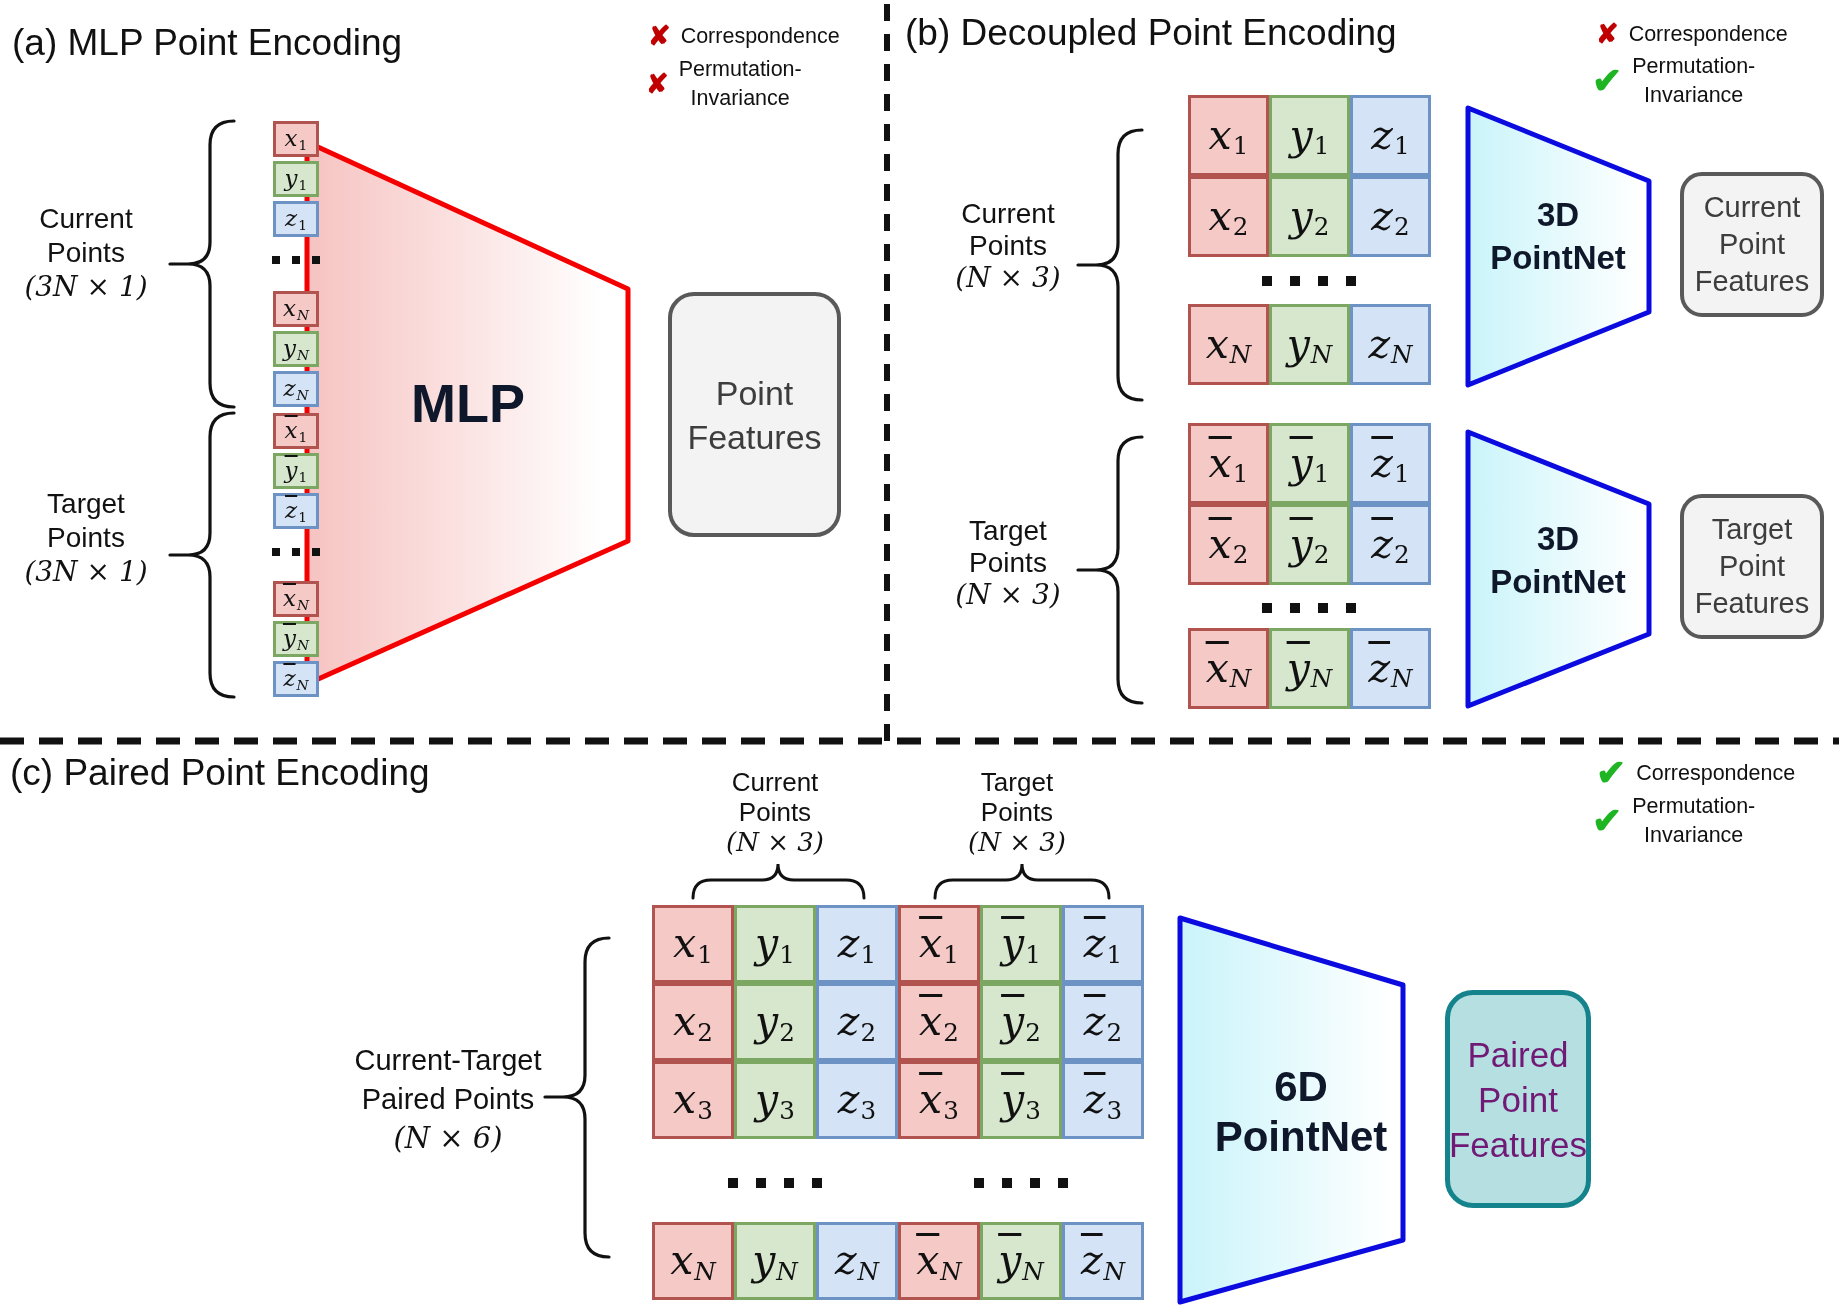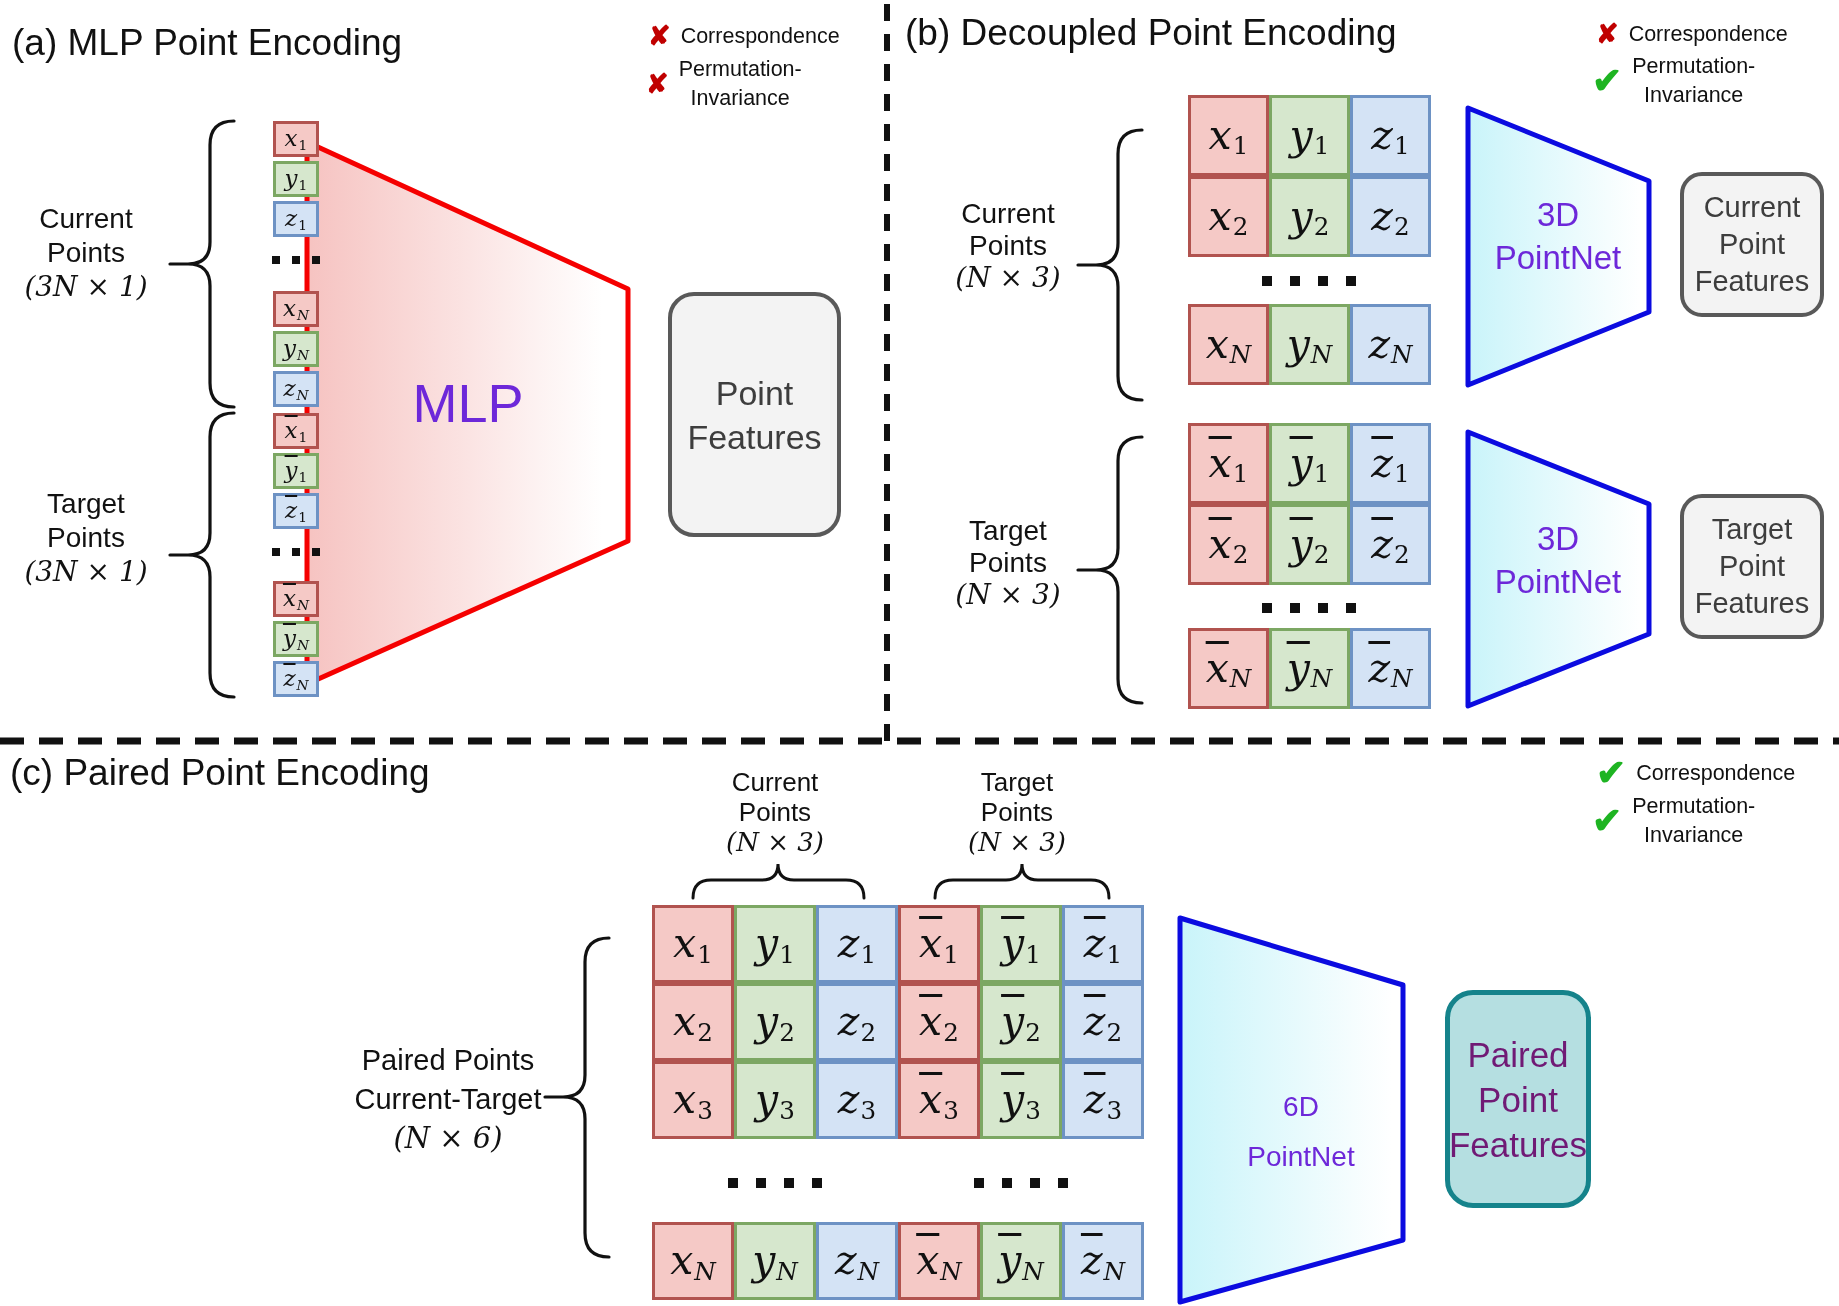--- a/index.html
+++ b/index.html
@@ -33,24 +33,24 @@
   .mtx-a .mw{font-size:23px;}
   .mw sub{font-size:.6em;font-style:normal;vertical-align:-0.22em;margin-left:1px;}
   .mw sub.it{font-style:italic;}
   .mw .bar{text-decoration:overline;text-decoration-thickness:3px;}
   .mtx-a .mw .bar{text-decoration-thickness:2px;}
   .dotrow{position:absolute;display:flex;transform:translate(-50%,-50%);}
   .dot{background:#111;}
   .dot.big{width:10px;height:10px;margin:0 9px;}
   .dot.small{width:8px;height:8px;margin:0 6px;}
   
-  .trap-label{position:absolute;text-align:center;color:#6d28d9;}
+  .trap-label{position:absolute;text-align:center;color:#0f172a;font-weight:bold;}
   .mlp-label{font-size:54px;}
   .pn3-label{font-size:33px;line-height:43px;}
-  .pn6-label{font-size:28px;line-height:50px;margin-top:20px;}
+  .pn6-label{font-size:42px;line-height:50px;}
   
   .fbox{position:absolute;box-sizing:border-box;display:flex;flex-direction:column;
         align-items:center;justify-content:center;text-align:center;background:#f3f3f3;
         border:4px solid #595959;color:#3d3d3d;}
   #box-a{left:668px;top:292px;width:173px;height:245px;border-radius:26px;font-size:34px;line-height:44px;}
   #box-b-cur{left:1680px;top:172px;width:144px;height:145px;border-radius:22px;font-size:29px;line-height:37px;}
   #box-b-tgt{left:1680px;top:494px;width:144px;height:145px;border-radius:22px;font-size:29px;line-height:37px;}
   #box-c{left:1445px;top:990px;width:146px;height:218px;border-radius:28px;font-size:35px;line-height:45px;
          background:#b5dfe1;border:5px solid #15838b;color:#701a75;}
 </style>
@@ -307,22 +307,22 @@
       <div>Current</div>
       <div>Points</div>
       <div class="math">(N × 3)</div>
     </div>
   <div class="lines lbl-c-col" style="left:936px;top:767px;">
       <div>Target</div>
       <div>Points</div>
       <div class="math">(N × 3)</div>
     </div>
   <div class="lines lbl-c-row" style="left:298px;top:1041px;">
+      <div>Current-Target</div>
       <div>Paired Points</div>
-      <div>Current-Target</div>
       <div class="math">(N × 6)</div>
     </div>
 
   <div>
       <div class="cell c-r" style="left: 652px; top: 905px; width: 82px; height: 78px;">
         <span class="mw"><span>x</span><sub>1</sub></span>
       </div>
       <div class="cell c-g" style="left: 734px; top: 905px; width: 82px; height: 78px;">
         <span class="mw"><span>y</span><sub>1</sub></span>
       </div>

